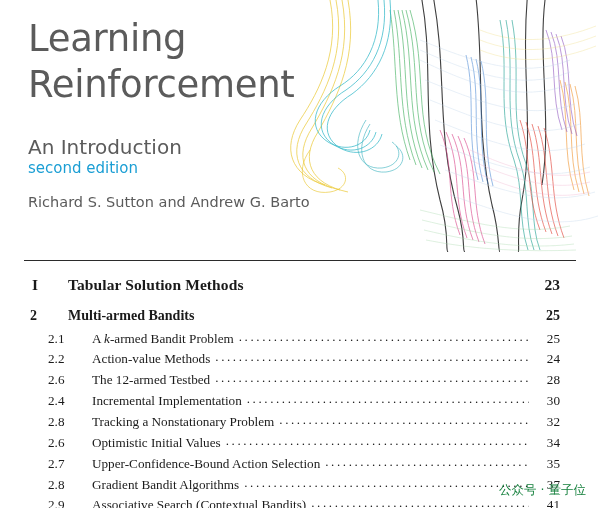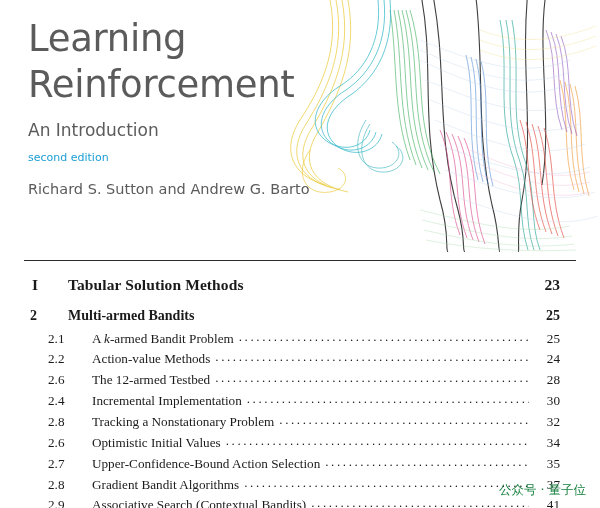--- a/index.html
+++ b/index.html
@@ -33,30 +33,29 @@
   .book-title {
     font-family: "DejaVu Sans", sans-serif;
     font-size: 37px;
     line-height: 1.23;
     color: #5b5b5b;
     font-weight: 400;
     letter-spacing: -0.3px;
   }
   .book-subtitle {
     font-family: "DejaVu Sans", sans-serif;
-    font-size: 17px;
+    font-size: 20px;
     color: #5b5b5b;
-    margin-top: 13px;
+    margin-top: 28px;
     font-weight: 400;
   }
   .book-edition {
     font-family: "DejaVu Sans", sans-serif;
-    font-size: 11px;
+    font-size: 15px;
     color: #1a9ed4;
-    margin-top: 11px;
     font-weight: 400;
   }
   .book-authors {
     font-family: "DejaVu Sans", sans-serif;
     font-size: 14.5px;
     color: #5b5b5b;
     margin-top: 17px;
     font-weight: 400;
   }
 

